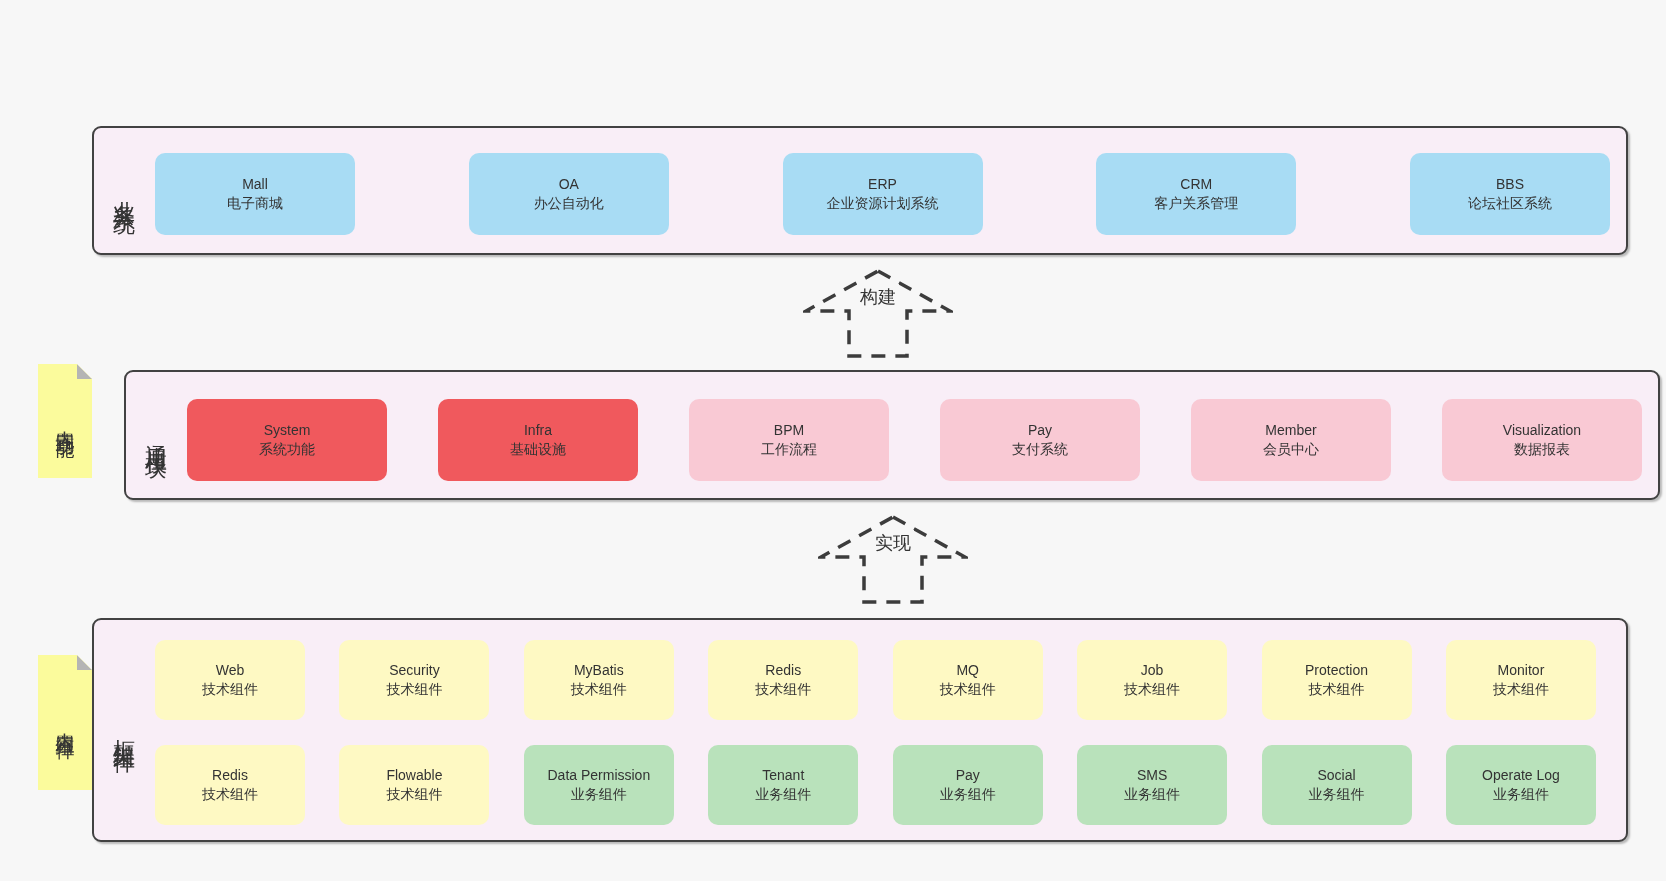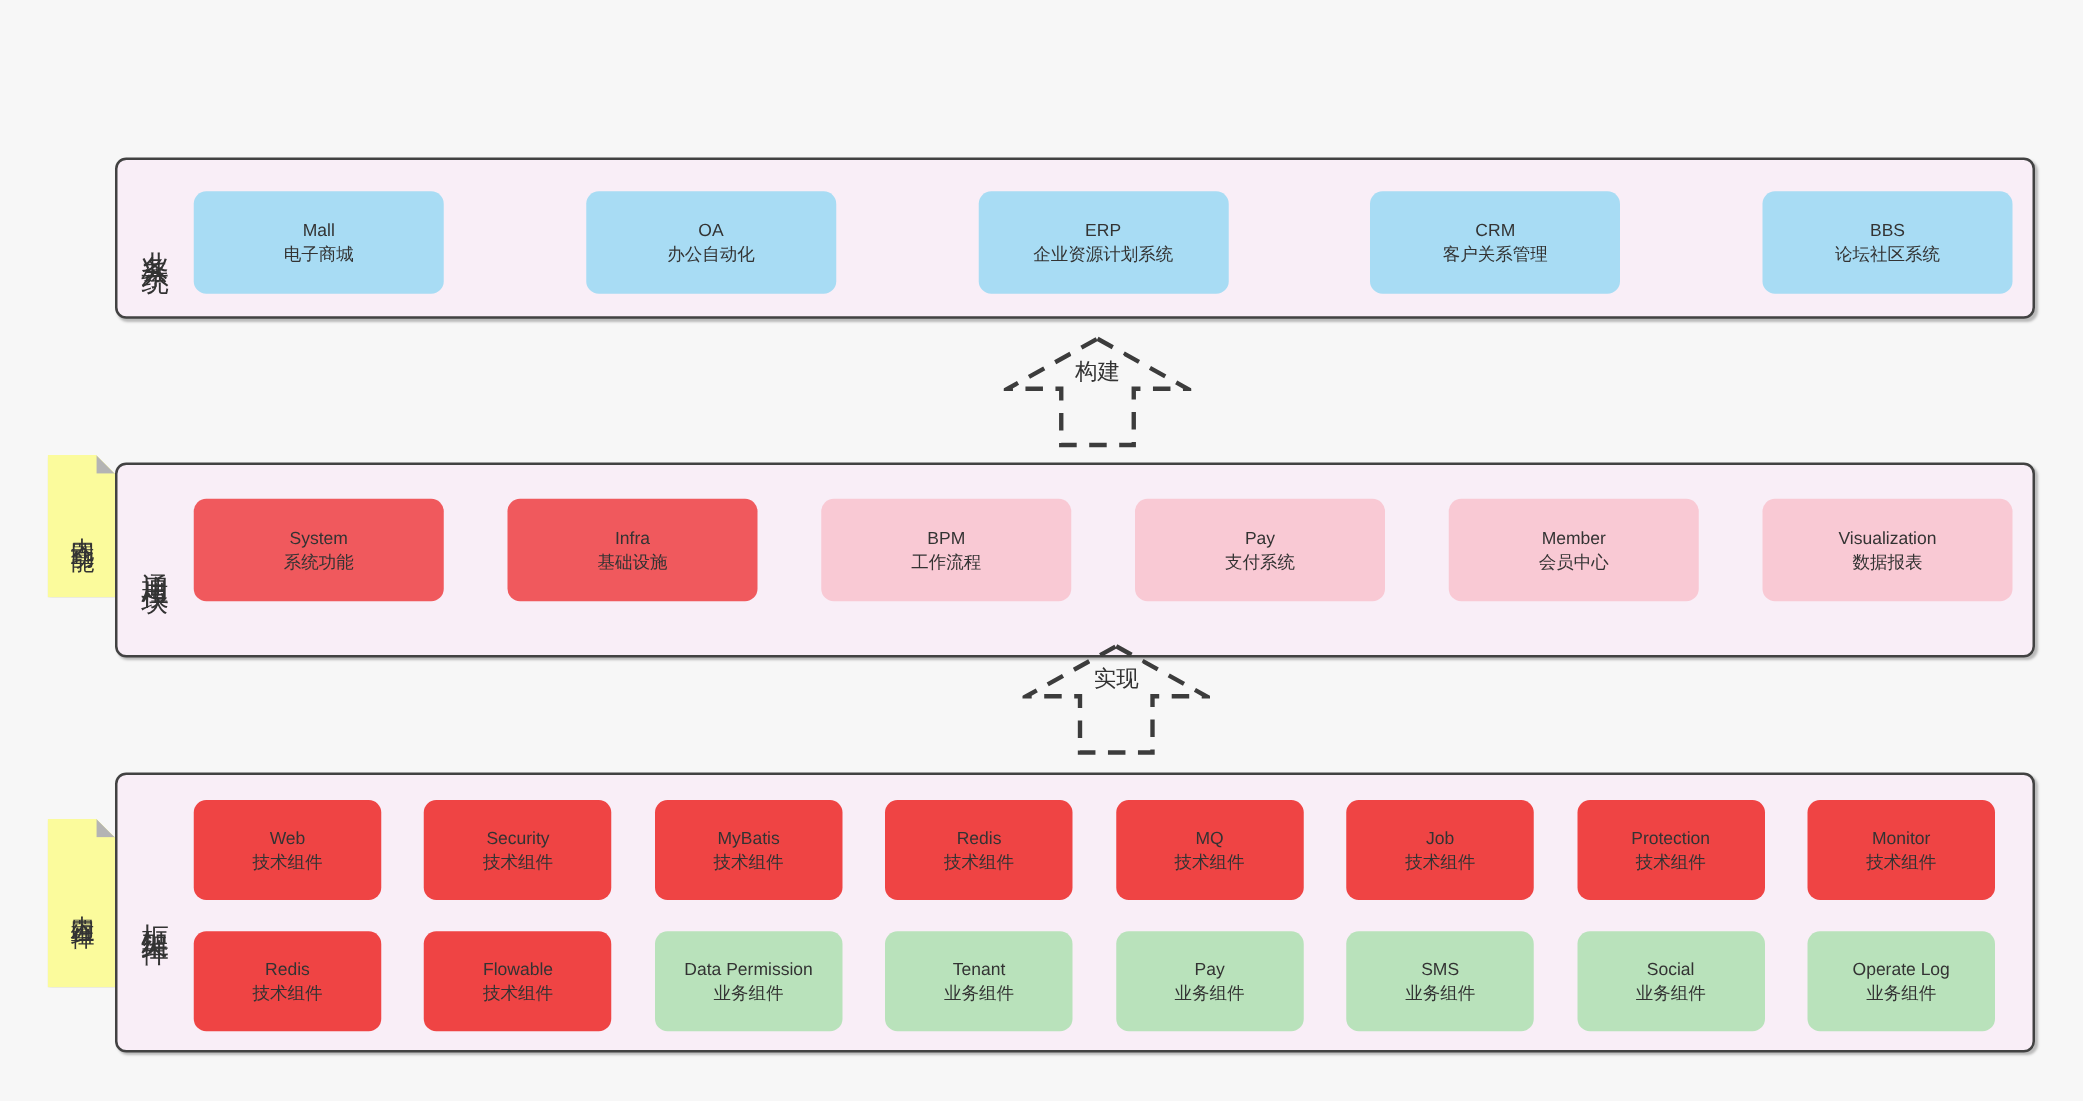--- a/index.html
+++ b/index.html
@@ -17,21 +17,21 @@
   .band{
     position:absolute;
     left:92px;width:1536px;
     background:#f9eef7;
     border:2px solid #424242;
     border-radius:9px;
     box-sizing:border-box;
     box-shadow:2px 2px 2px rgba(0,0,0,0.25);
   }
   .band-1{top:126px;height:129px;}
-  .band-2{top:370px;height:156px;}
+  .band-2{top:370px;height:130px;margin-left:32px;}
   .band-3{top:618px;height:224px;}
   .band-label{
     position:absolute;
     left:15px;top:50%;
     transform:translateY(-50%);
     writing-mode:vertical-rl;
     text-orientation:upright;
     font-size:22px;
     letter-spacing:4px;
     color:#333;
@@ -62,21 +62,21 @@
     text-align:center;
     font-size:14px;line-height:1.35;
     color:#333;
     box-sizing:border-box;
     padding:4px 8px;
   }
   .band-3 .box{width:150px;height:80px;}
   .v-blue{background:#a8dcf4;}
   .v-red{background:#f0595d;}
   .v-pink{background:#f9c9d4;text-align:right;}
-  .v-green{background:#ef4444;}
+  .v-green{background:#fef9c3;}
   .v-lightgreen{background:#b9e2bb;}
   .sticky{
     position:absolute;
     left:38px;width:54px;
     background:#fbfb9c;
     box-shadow:1px 2px 3px rgba(0,0,0,0.25);
     clip-path:polygon(0 0, calc(100% - 15px) 0, 100% 15px, 100% 100%, 0 100%);
     display:flex;align-items:center;justify-content:center;
   }
   .sticky-2{top:364px;height:114px;}

